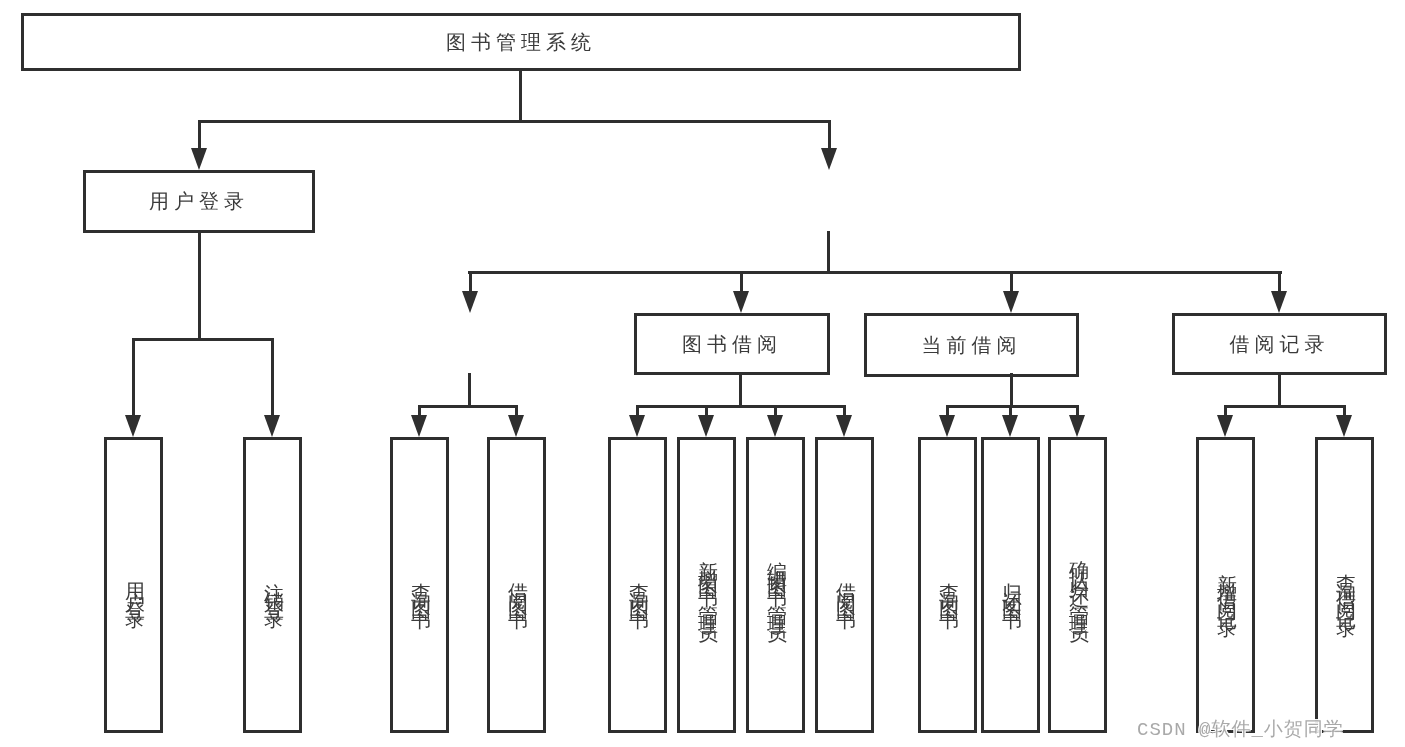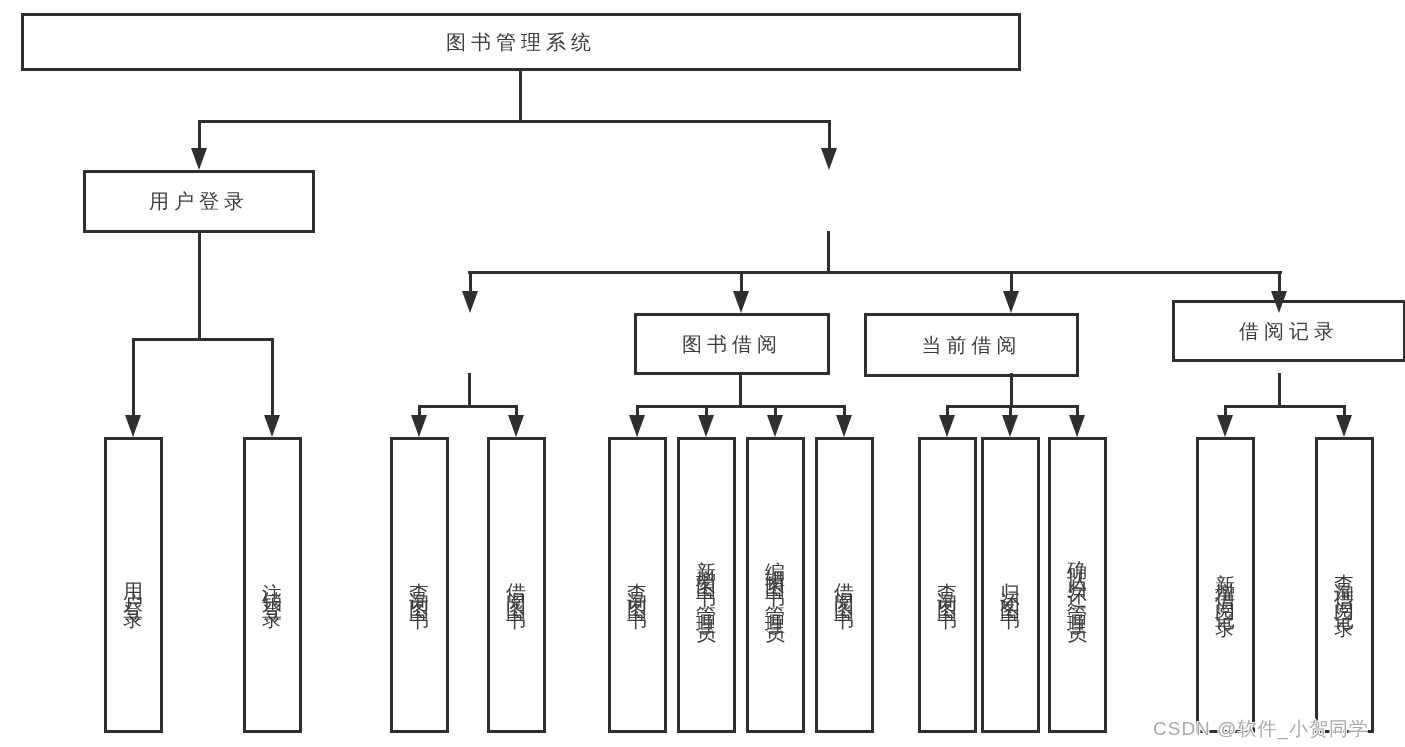--- a/index.html
+++ b/index.html
@@ -4,21 +4,21 @@
 <style>
   :root{
     --line:#2f2f2f;
     --text:#3b3b3b;
     --wm:#a9a9a9;
     --bg:#ffffff;
   }
   html,body{margin:0;padding:0;background:var(--bg);}
   .canvas{
     position:relative;width:1405px;height:747px;background:var(--bg);
-    font-family:Liberation Sans, sans-serif;overflow:hidden;
+    font-family:Liberation Mono, monospace;overflow:hidden;
   }
   .node{
     position:absolute;background:#fff;border:3px solid var(--line);
     box-sizing:border-box;display:flex;align-items:center;justify-content:center;
   }
   .hlabel{
     font-size:20px;color:var(--text);letter-spacing:5px;white-space:nowrap;
   }
   .vtext{
     writing-mode:vertical-rl;font-size:20px;color:var(--text);
@@ -33,21 +33,20 @@
   }
   .arrow .head{
     position:absolute;left:0;bottom:0;width:0;height:0;display:block;
     border-left:8px solid transparent;border-right:8px solid transparent;
     border-top:22px solid var(--line);
   }
   .watermark{
     position:absolute;left:1137px;top:716px;font-size:19px;color:var(--wm);
     white-space:nowrap;z-index:10;letter-spacing:1px;
     text-shadow:-1px -1px 0 #fff,1px -1px 0 #fff,-1px 1px 0 #fff,1px 1px 0 #fff;
-    margin-left:16px;
   }
 </style>
 </head>
 <body>
 
 <div class="canvas">
 
   <div class="node" style="left:21px;top:13px;width:1000px;height:58px">
     <span class="hlabel">图书管理系统</span>
   </div>
@@ -59,21 +58,21 @@
 
 
   <div class="node" style="left:634px;top:313px;width:196px;height:62px">
     <span class="hlabel">图书借阅</span>
   </div>
 
   <div class="node" style="left:864px;top:313px;width:215px;height:64px">
     <span class="hlabel">当前借阅</span>
   </div>
 
-  <div class="node" style="left:1172px;top:300px;width:234px;height:62px">
+  <div class="node" style="left:1172px;top:313px;width:215px;height:62px">
     <span class="hlabel">借阅记录</span>
   </div>
 
   <div class="node" style="left:104px;top:437px;width:59px;height:296px">
     <span class="vtext">用户登录</span>
   </div>
   <div class="node" style="left:243px;top:437px;width:59px;height:296px">
     <span class="vtext">注销登录</span>
   </div>
 

